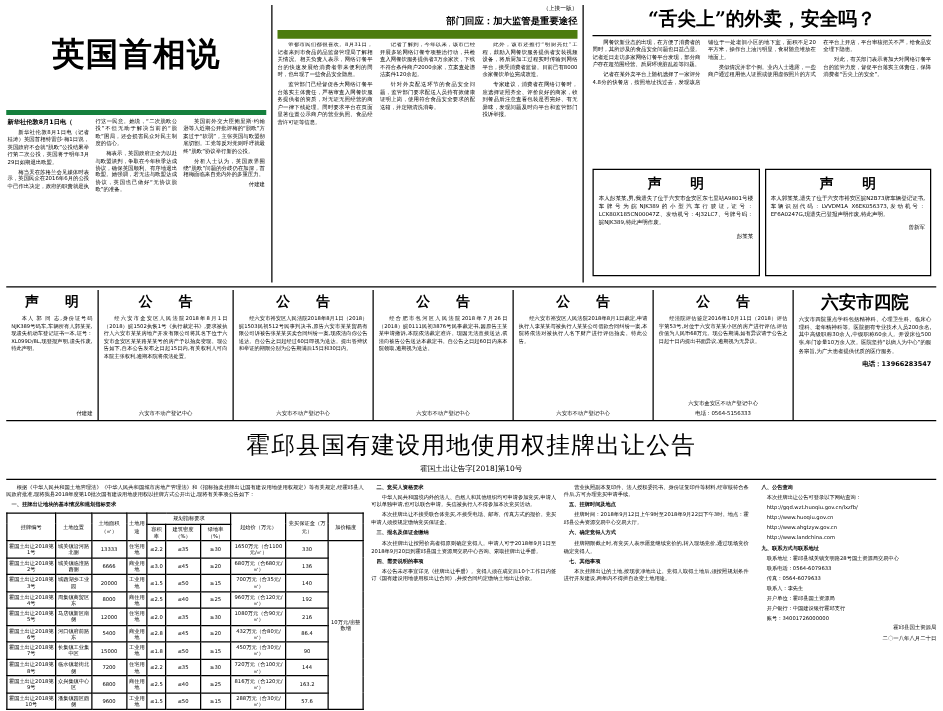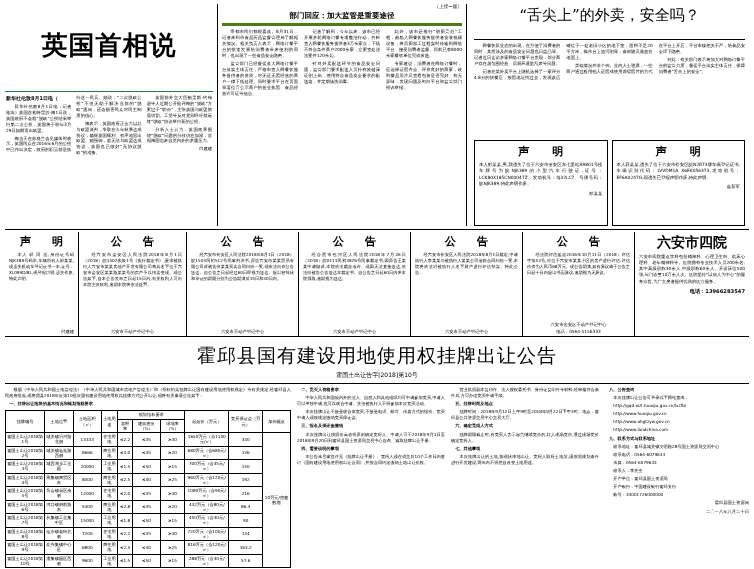--- a/index.html
+++ b/index.html
@@ -31,21 +31,21 @@
     width: 208px;
     display: flex;
     flex-direction: column;
   }
   .headline-box {
     height: 88px;
     display: flex;
     flex-direction: column;
     justify-content: center;
     align-items: center;
-    border-bottom: 1px solid #15803d;
+    border-bottom: 4px solid #15803d;
     padding-bottom: 3px;
   }
   .hl1 {
     font-family: "DejaVu Serif", serif;
     font-weight: bold;
     font-size: 26px;
     letter-spacing: 1px;
     line-height: 1.15;
     text-align: center;
   }
@@ -85,24 +85,24 @@
     padding: 0 4px;
     display: flex;
     flex-direction: column;
   }
   .mid-kicker {
     text-align: right;
     font-size: 4.6px;
     margin-bottom: 2px;
   }
   .mid-title {
-    text-align: center;
+    text-align: right;
     font-weight: bold;
     font-size: 7.5px;
-    border-bottom: 3px solid #4d7c0f;
+    border-bottom: 7px solid #4d7c0f;
     padding-bottom: 2px;
     margin-bottom: 3px;
   }
   .mid-body {
     font-size: 4.3px;
     line-height: 1.4;
     column-count: 3;
     column-gap: 6px;
     text-align: justify;
     height: 196px;
@@ -113,24 +113,24 @@
   
   .col-right {
     width: 274px;
     display: flex;
     flex-direction: column;
     padding-left: 3px;
   }
   .right-title {
     text-align: center;
     font-family: "DejaVu Serif", serif;
-    font-weight: normal;
+    font-weight: bold;
     font-size: 15px;
     letter-spacing: 0px;
-    padding: 2px 0 14px;
+    padding: 2px 0 3px;
     border-bottom: 1px solid #000;
   }
   .right-body {
     font-size: 4.3px;
     line-height: 1.4;
     column-count: 3;
     column-gap: 6px;
     text-align: justify;
     padding-top: 3px;
     height: 104px;

